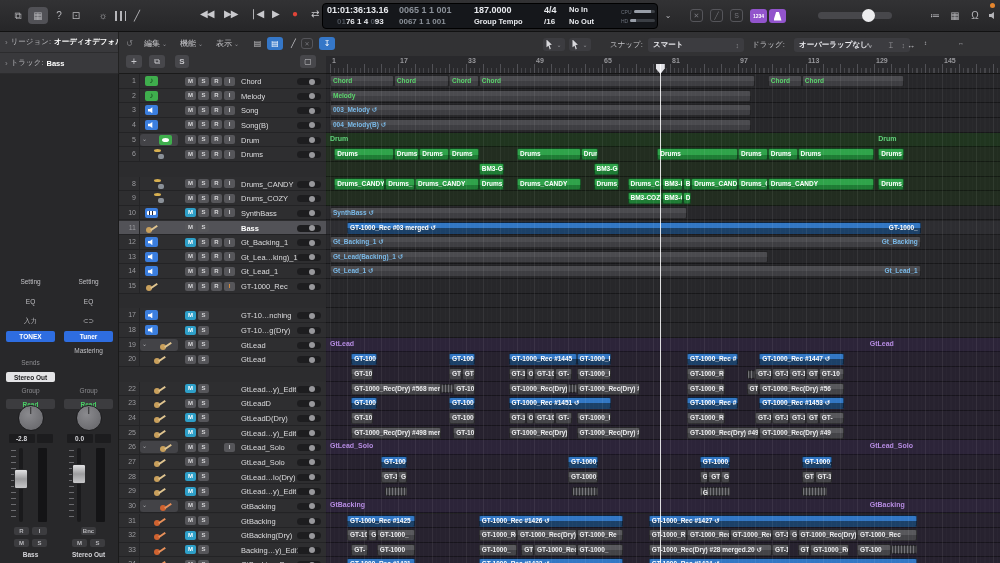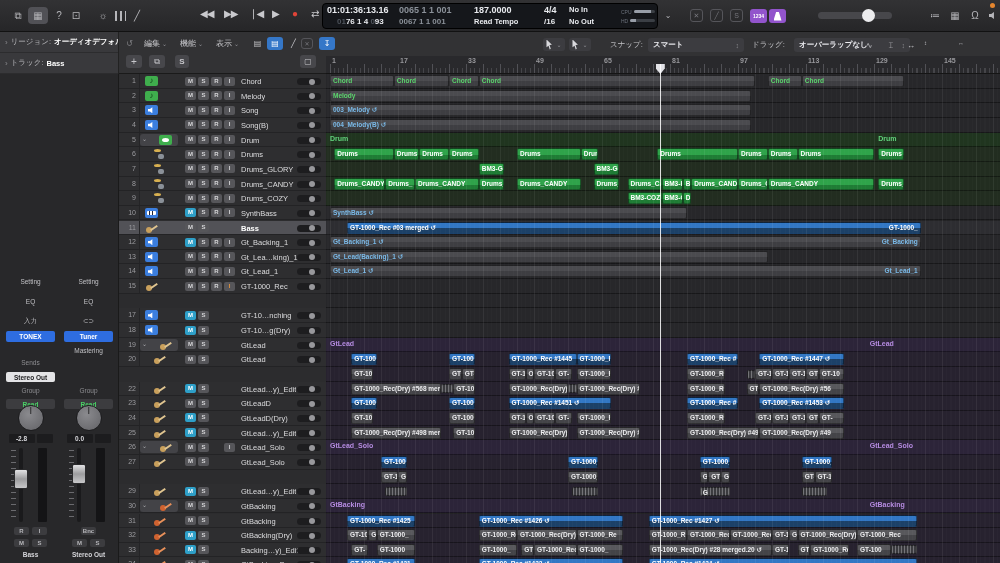--- a/index.html
+++ b/index.html
@@ -183,21 +183,21 @@
       <div class="lcd-sec" style="left:4px;width:68px">
         <div class="l1">01:01:36:13.16</div>
         <div class="l2" id="lcd-pos" style="padding-left:10px"><span class="dim">01</span><span>76 1 4 </span><span class="dim">0</span><span>93</span></div>
       </div>
       <div class="lcd-sec" style="left:76px;width:72px">
         <div class="l1 loc">0065 1 1 001</div>
         <div class="l2 loc">0067 1 1 001</div>
       </div>
       <div class="lcd-sec" style="left:151px;width:66px">
         <div class="l1">187.0000</div>
-        <div class="l2" style="font-size:7.5px">Read Tempo</div>
+        <div class="l2" style="font-size:7.5px">Group Tempo</div>
       </div>
       <div class="lcd-sec" style="left:221px;width:20px">
         <div class="l1">4/4</div>
         <div class="l2">/16</div>
       </div>
       <div class="lcd-sec" style="left:246px;width:46px">
         <div class="l1" style="font-size:7.5px">No In</div>
         <div class="l2" style="font-size:7.5px">No Out</div>
       </div>
       <div class="lcd-sec" style="left:298px;width:34px;padding-top:3px">
@@ -497,34 +497,20 @@
         </span>
         <span class="tbtn" style="left: 66px;">M</span>
         <span class="tbtn" style="left: 79px;">S</span>
         <span class="tbtn" style="left: 92px;">R</span>
         <span class="tbtn" style="left: 105px;">I</span>
         <span class="tname">Drums</span>
         <span class="tslider">
           <i></i>
         </span>
       </div>
-      <div class="trow" style="top: 87.9px; height: 14.65px;">
-        <span class="tnum">7</span>
-        <span class="tic" style="left: 34px;">
-          <span class="ic ic-kit"></span>
-        </span>
-        <span class="tbtn" style="left: 66px;">M</span>
-        <span class="tbtn" style="left: 79px;">S</span>
-        <span class="tbtn" style="left: 92px;">R</span>
-        <span class="tbtn" style="left: 105px;">I</span>
-        <span class="tname">Drums_GLORY</span>
-        <span class="tslider">
-          <i></i>
-        </span>
-      </div>
       <div class="trow" style="top: 102.55px; height: 14.65px;">
         <span class="tnum">8</span>
         <span class="tic" style="left: 34px;">
           <span class="ic ic-kit"></span>
         </span>
         <span class="tbtn" style="left: 66px;">M</span>
         <span class="tbtn" style="left: 79px;">S</span>
         <span class="tbtn" style="left: 92px;">R</span>
         <span class="tbtn" style="left: 105px;">I</span>
         <span class="tname">Drums_CANDY</span>
@@ -754,20 +740,32 @@
         </span>
       </div>
       <div class="trow" style="top: 380.9px; height: 14.65px;">
         <span class="tnum">27</span>
         <span class="tic" style="left: 34px;">
           <span class="ic ic-gtr"></span>
         </span>
         <span class="tbtn" style="left: 66px;">M</span>
         <span class="tbtn" style="left: 79px;">S</span>
         <span class="tname">GtLead_Solo</span>
+        <span class="tslider">
+          <i></i>
+        </span>
+      </div>
+      <div class="trow" style="top: 395.55px; height: 14.65px;">
+        <span class="tnum">28</span>
+        <span class="tic" style="left: 34px;">
+          <span class="ic ic-gtr"></span>
+        </span>
+        <span class="tbtn on" style="left: 66px;">M</span>
+        <span class="tbtn" style="left: 79px;">S</span>
+        <span class="tname">GtLead…lo(Dry)</span>
         <span class="tslider">
           <i></i>
         </span>
       </div>
       <div class="trow" style="top: 410.2px; height: 14.65px;">
         <span class="tnum">29</span>
         <span class="tic" style="left: 34px;">
           <span class="ic ic-gtr"></span>
         </span>
         <span class="tbtn on" style="left: 66px;">M</span>

